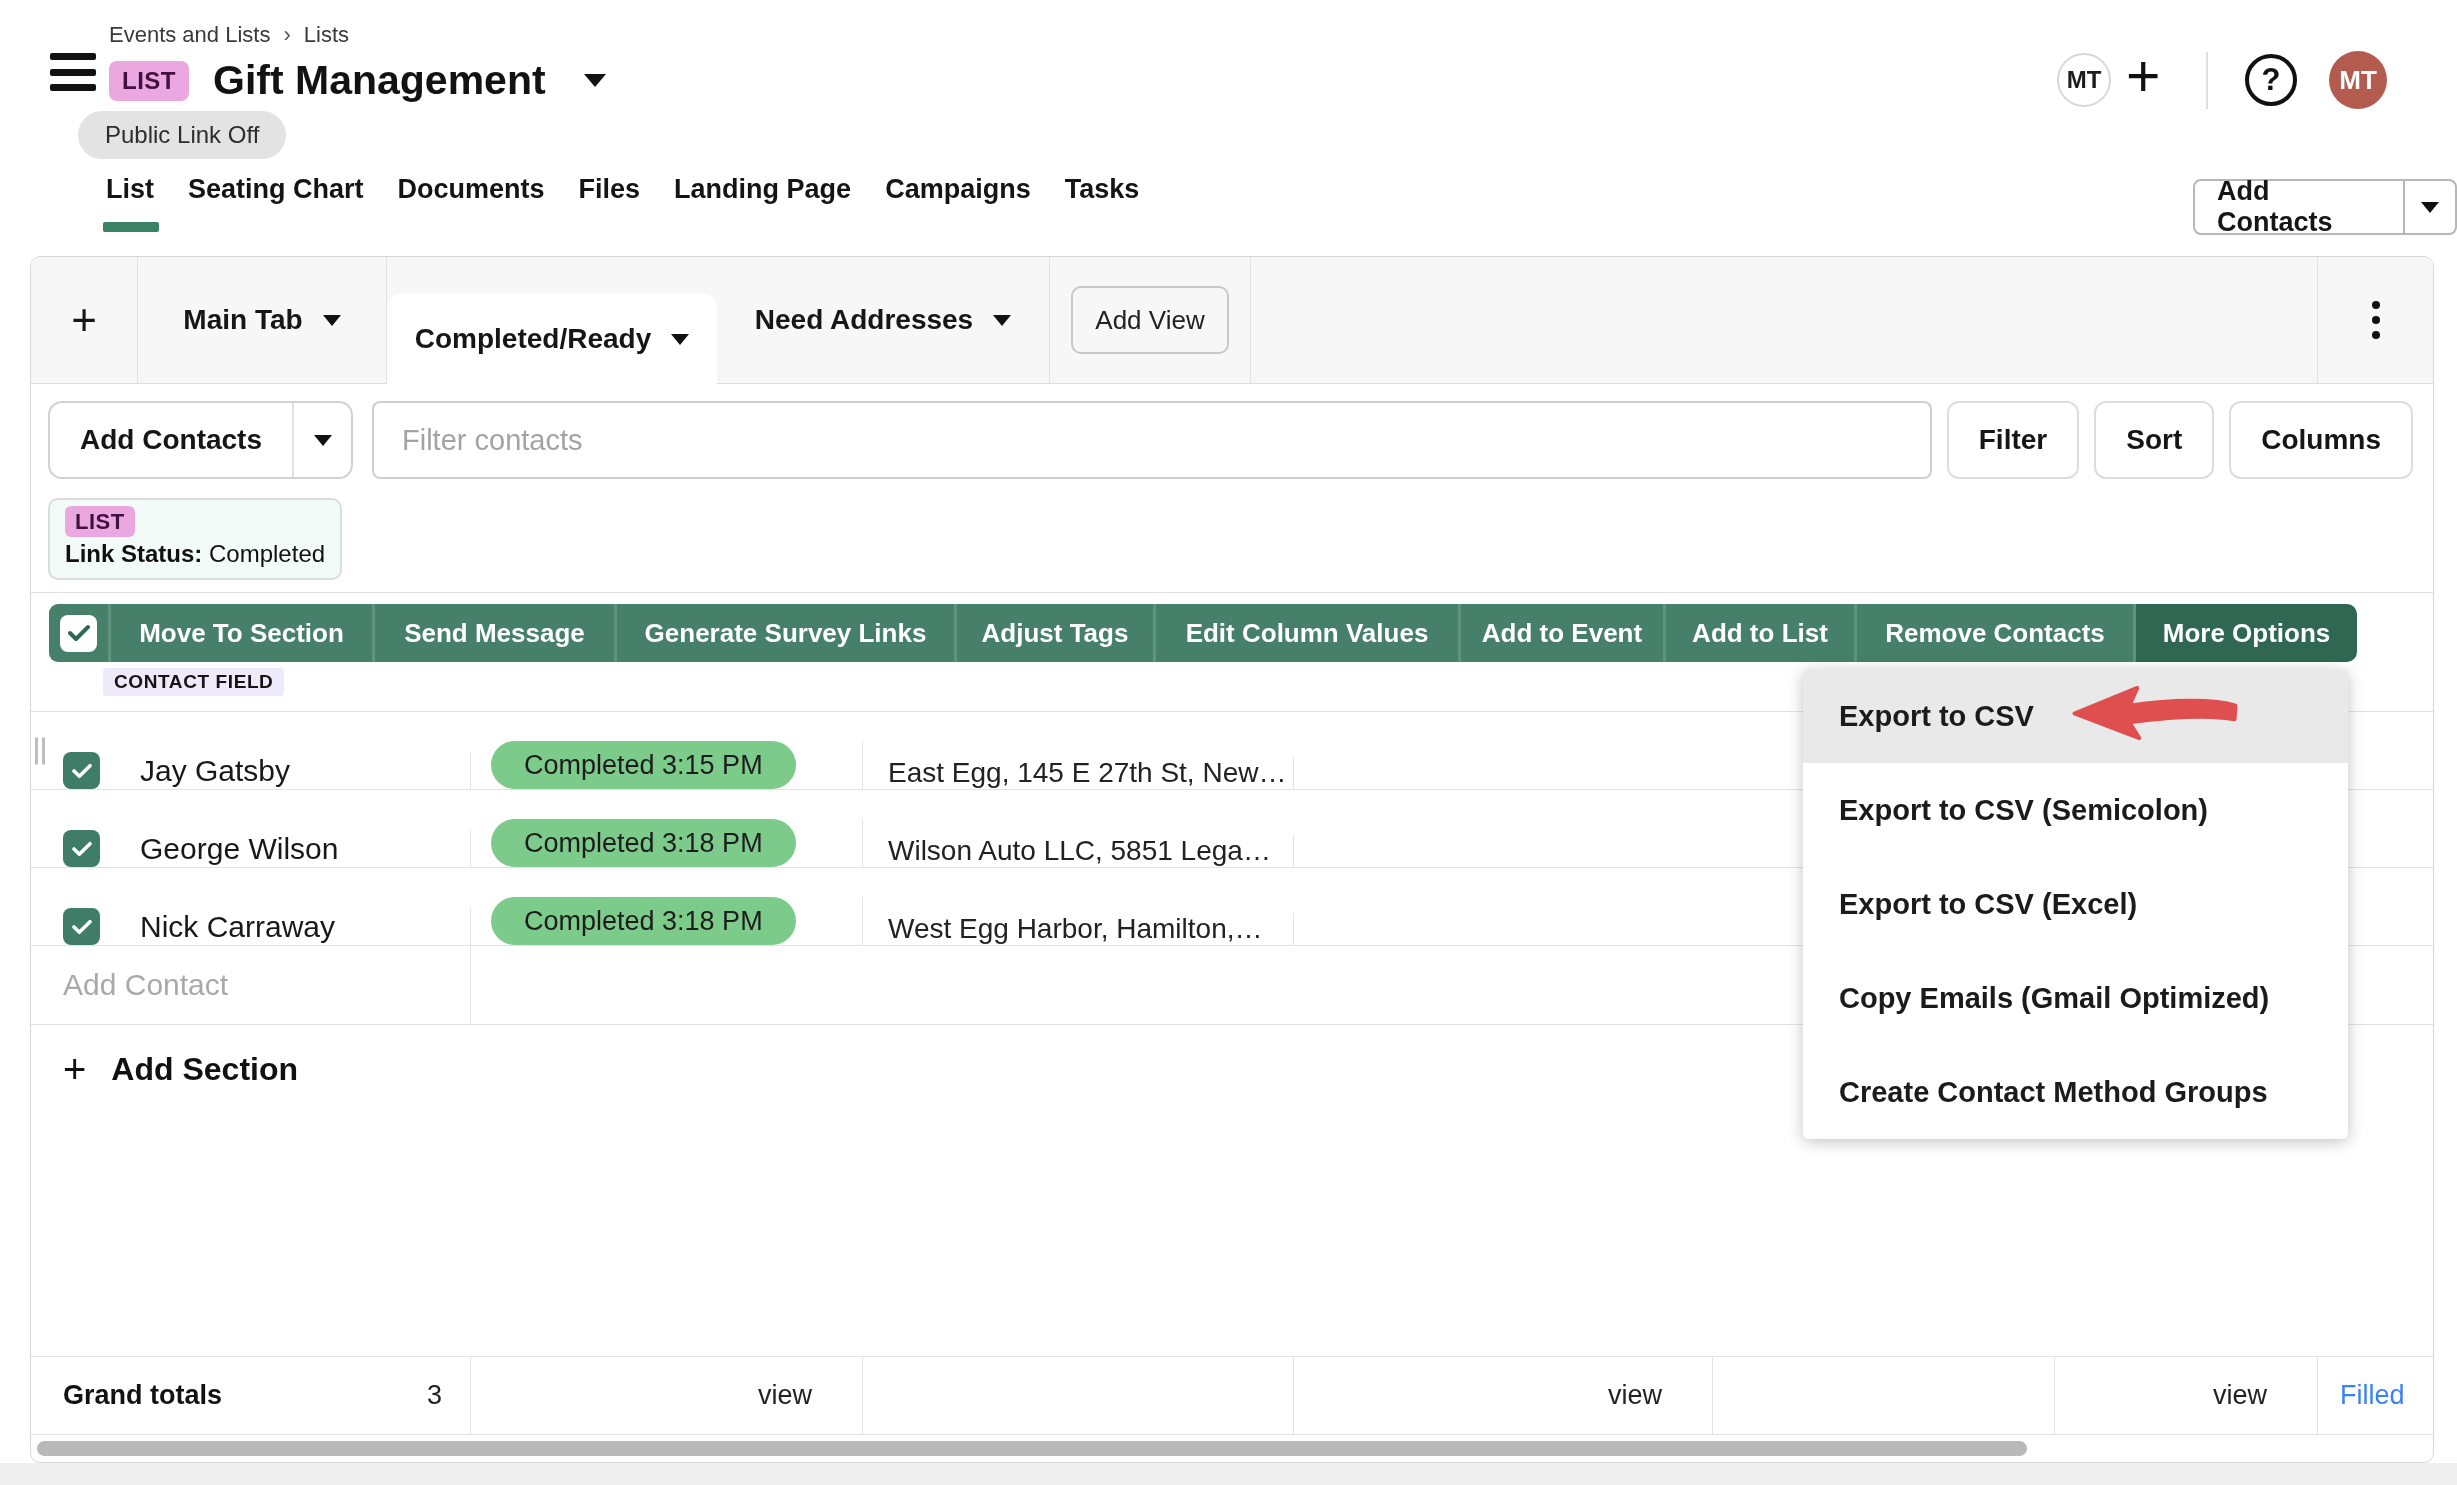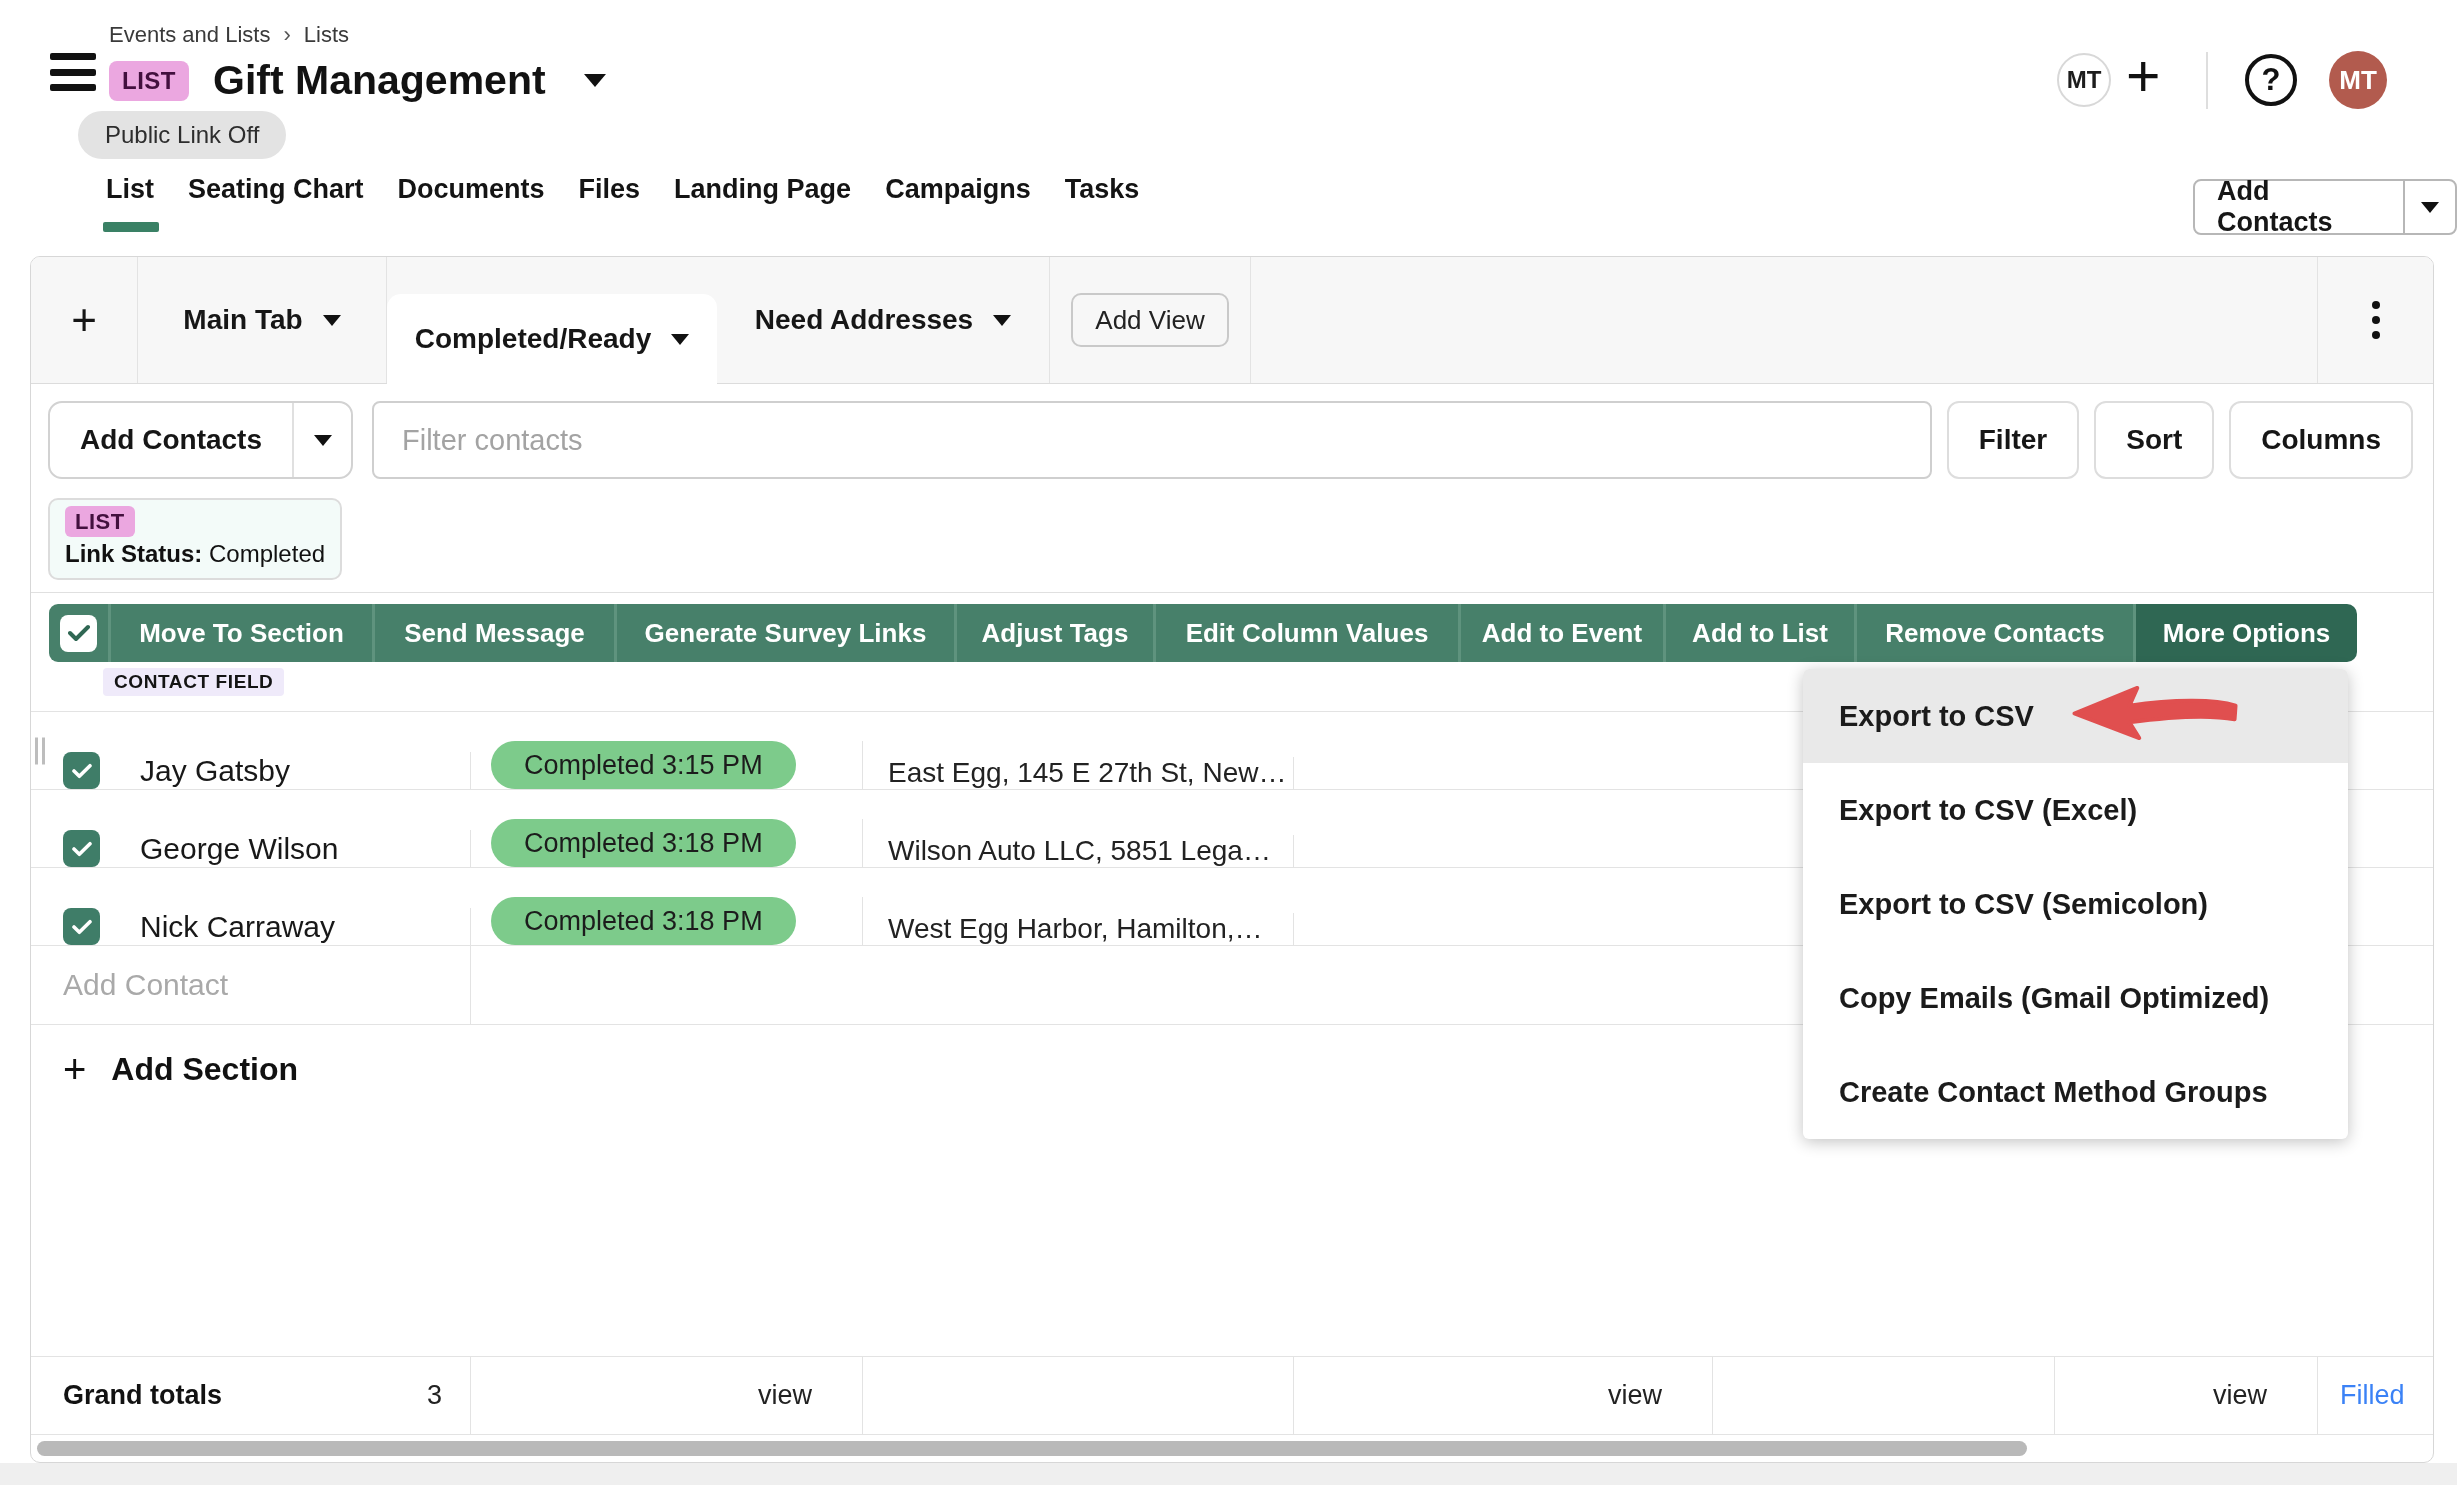--- a/index.html
+++ b/index.html
@@ -64,21 +64,21 @@
     display:flex; align-items:stretch; flex:0 0 auto; }
   .strip-cell { display:flex; align-items:center; justify-content:center; gap:20px;
     border-right:1px solid #e3e3e3; font-size:28px; font-weight:700; color:#161616; }
   .cell-plus { width:107px; font-size:44px; font-weight:300; }
   .cell-maintab { width:249px; }
   .active-tab { width:330px; align-self:flex-end; height:90px; margin-bottom:-1px;
     background:#fff; border-radius:14px 14px 0 0; display:flex; align-items:center;
     justify-content:center; gap:20px; font-size:28px; font-weight:700; }
   .cell-needaddr { width:333px; }
   .cell-addview { width:201px; }
-  .addview-btn { border:2px solid #c9c9c9; border-radius:10px; height:54px; padding:0 22px;
+  .addview-btn { border:2px solid #c9c9c9; border-radius:10px; height:68px; padding:0 22px;
     display:flex; align-items:center; font-size:26px; font-weight:400; color:#222; background:transparent; }
   .strip-spacer { flex:1; border-right:1px solid #e3e3e3; }
   .cell-kebab { width:115px; border-right:none; display:flex; flex-direction:column;
     align-items:center; justify-content:center; gap:7px; }
   .cell-kebab i { width:8px; height:8px; background:#111; border-radius:50%; }
 
   .toolbar { height:112px; display:flex; align-items:center; padding:0 20px 0 17px; flex:0 0 auto; }
   .tb-add { height:78px; display:flex; border:2px solid #d2d2d2; border-radius:14px; align-items:stretch; }
   .tb-add .main { padding:0 30px; display:flex; align-items:center; font-size:28px; font-weight:700; }
   .tb-add .vsep { width:2px; background:#e0e0e0; }
@@ -384,24 +384,24 @@
   <div class="menu">
     <div class="menu-item hl">
       <span>Export to CSV</span>
       <span class="arrow-annotation">
         <svg width="176" height="57" viewBox="0 0 178 58">
           <path d="M8 30 L72 4 L64 22 C 112 15 152 16 172 22 L171 36 C 144 31 110 33 64 39 L74 55 Z" fill="#E04F4F" stroke="#E04F4F" stroke-width="4" stroke-linejoin="round"></path>
         </svg>
       </span>
     </div>
     <div class="menu-item">
+      <span>Export to CSV (Semicolon)</span>
+    </div>
+    <div class="menu-item">
       <span>Export to CSV (Excel)</span>
-    </div>
-    <div class="menu-item">
-      <span>Export to CSV (Semicolon)</span>
     </div>
     <div class="menu-item">
       <span>Copy Emails (Gmail Optimized)</span>
     </div>
     <div class="menu-item">
       <span>Create Contact Method Groups</span>
     </div>
   </div>
 
   <div class="footer-strip"></div>

